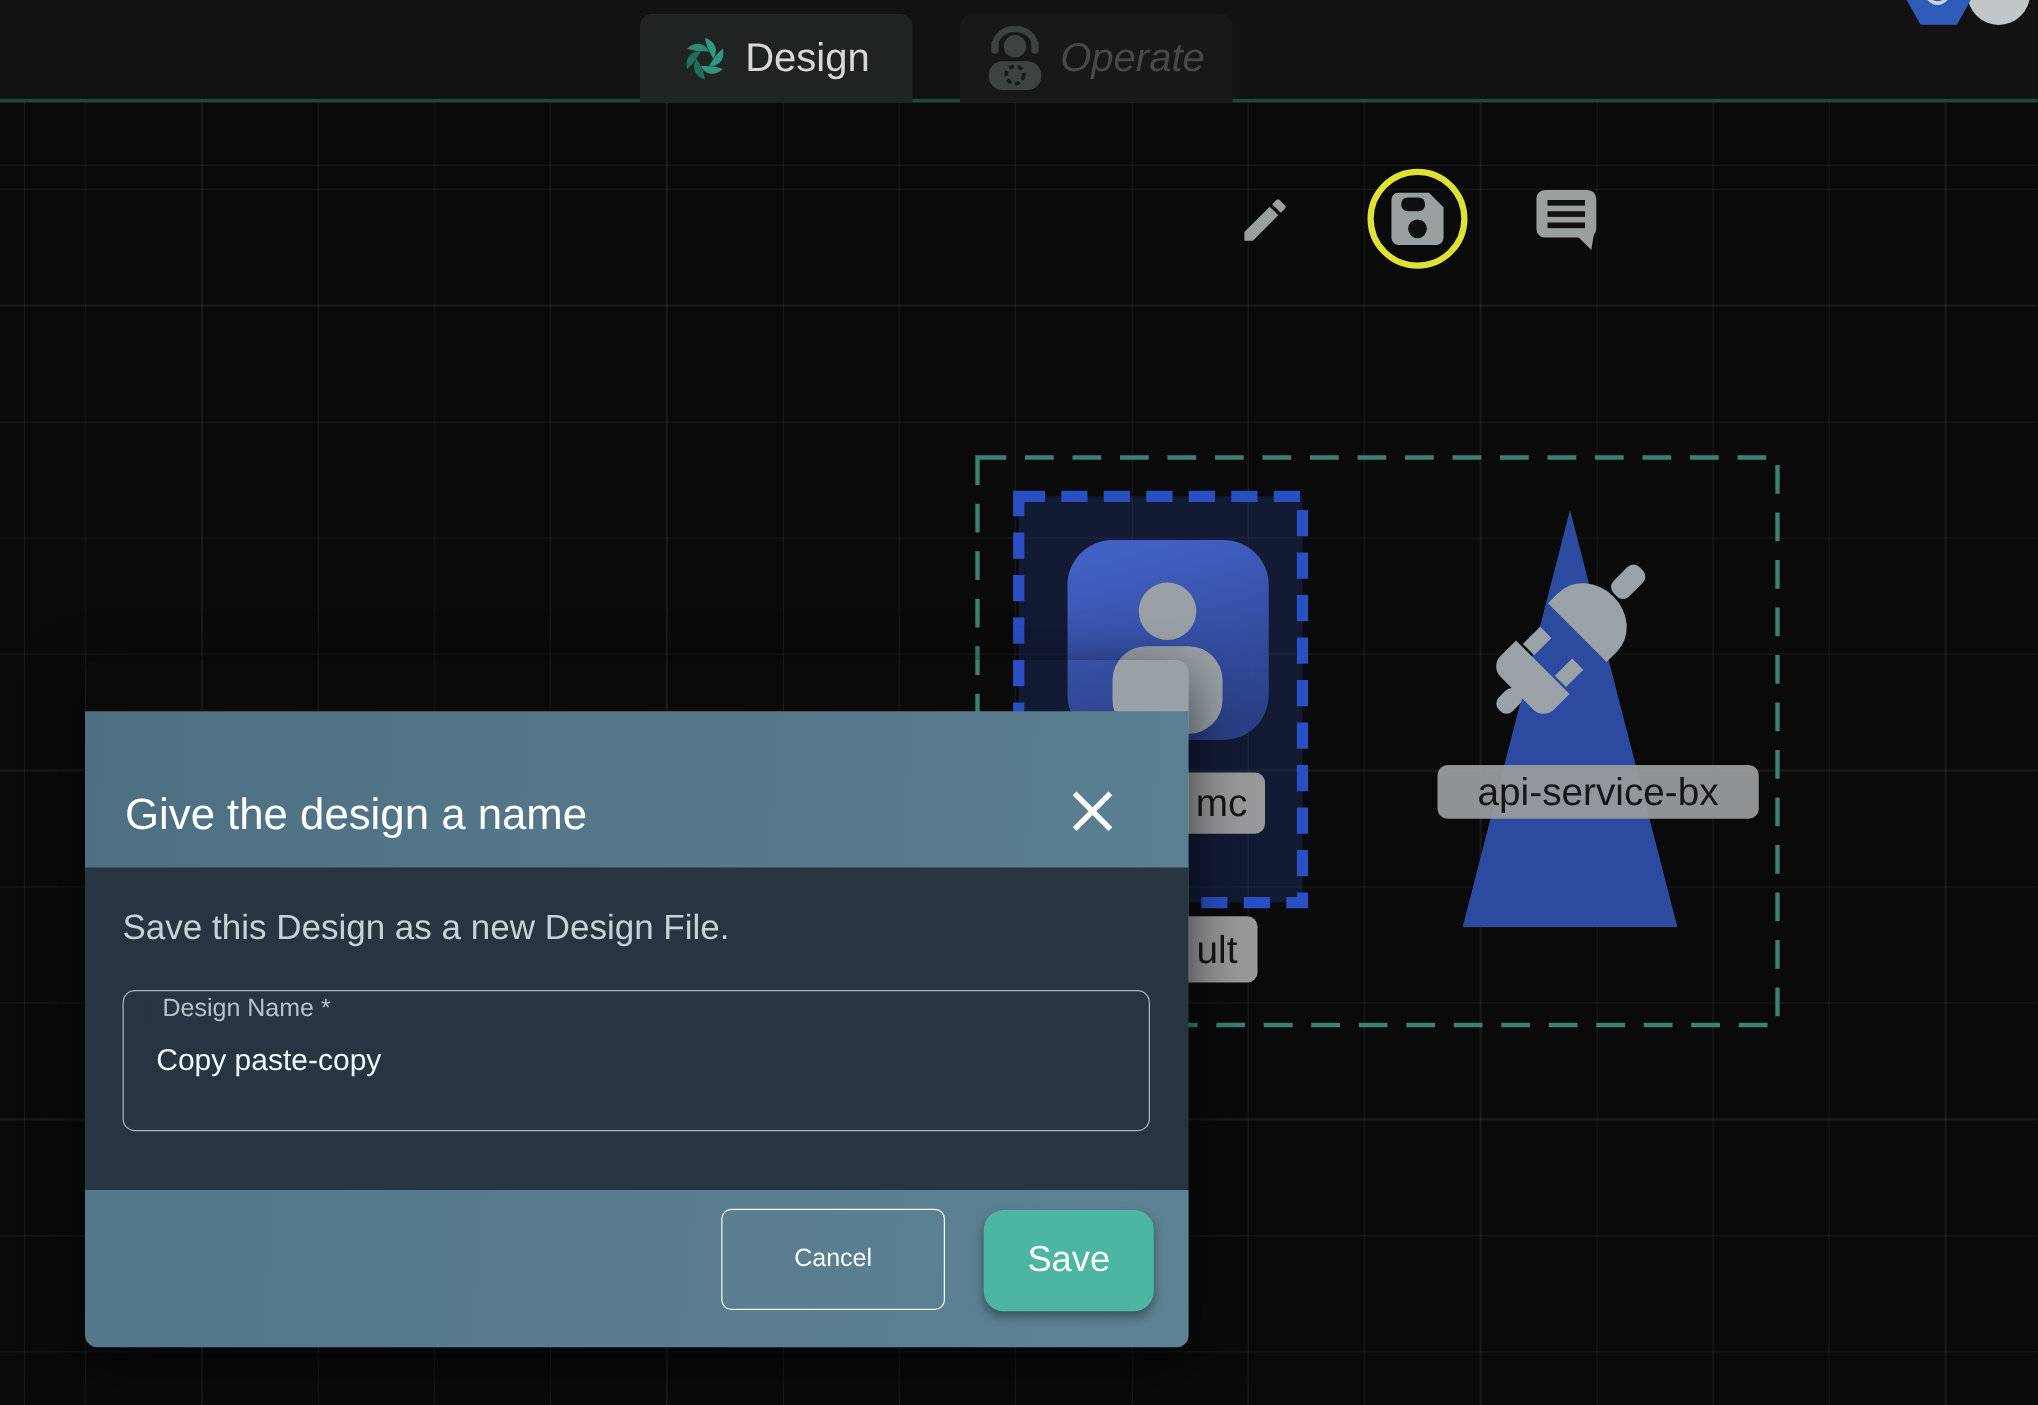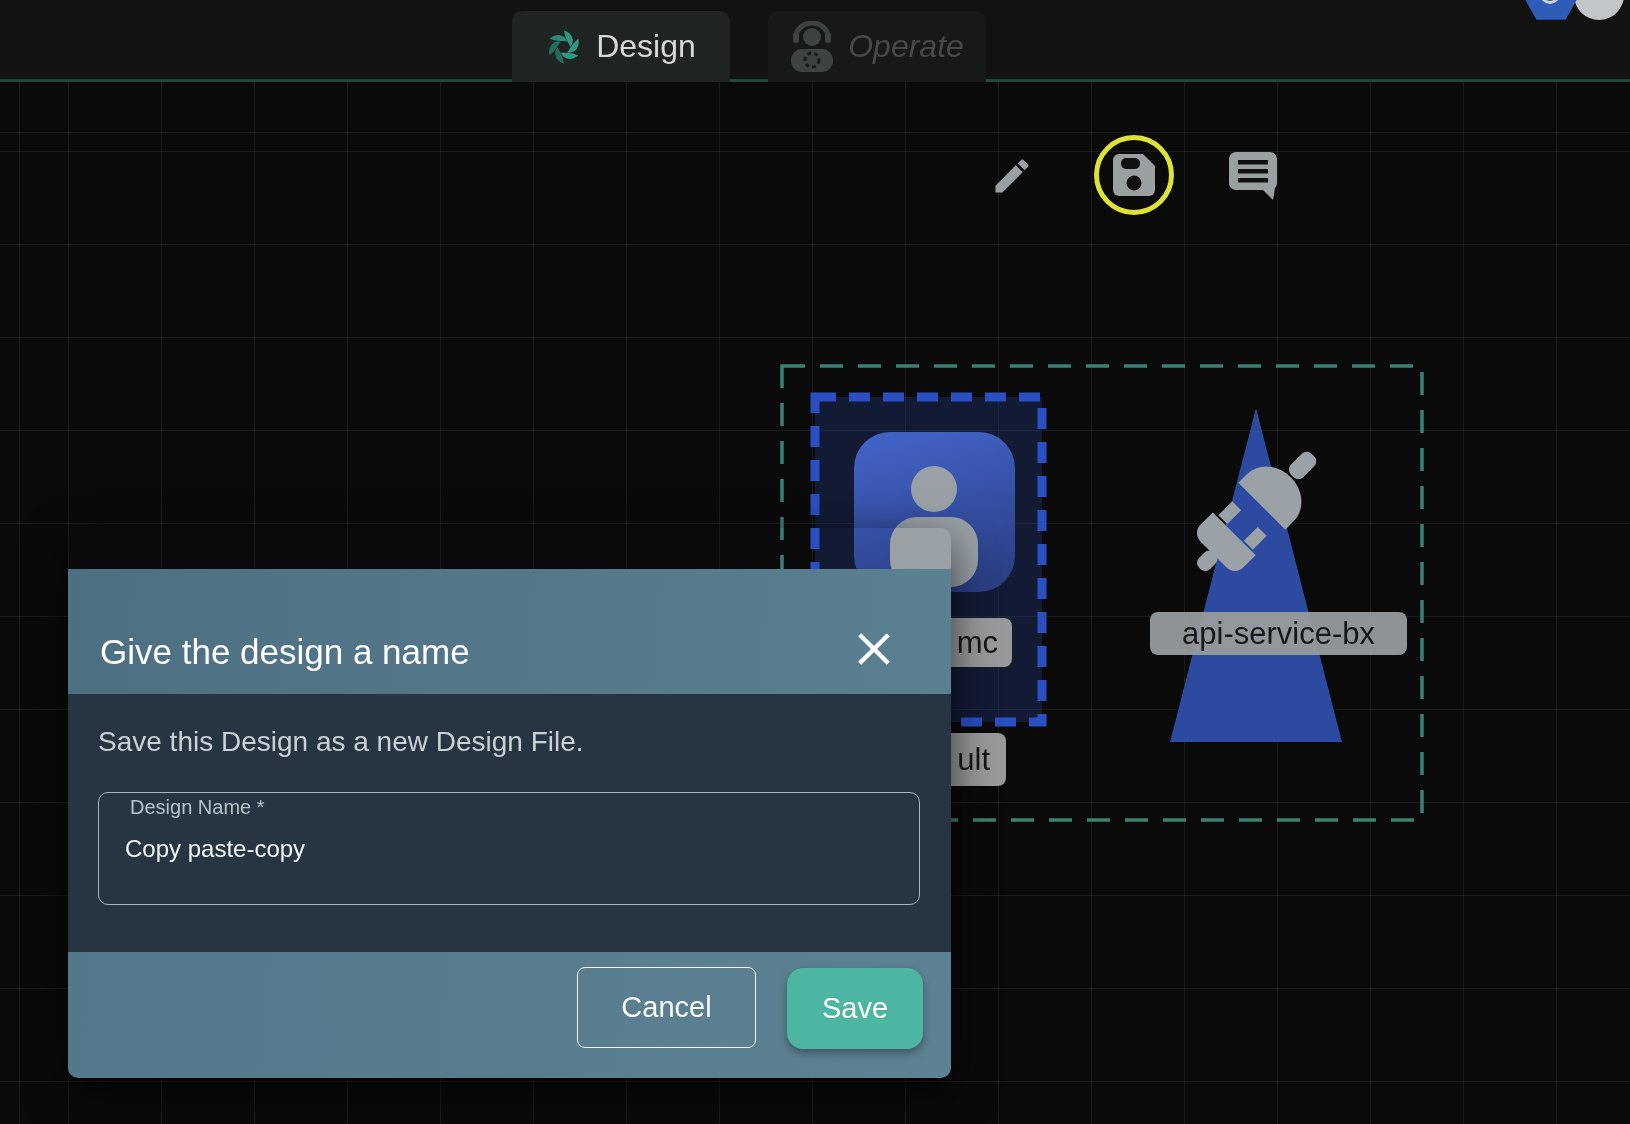--- a/index.html
+++ b/index.html
@@ -87,21 +87,21 @@
            border:1px solid #a8b8c0; border-radius:10px; }
   #field-label { position:absolute; left:22px; top:-13px; background:#263541;
            padding:0 9px; color:#b4c2c9; font-size:20px;margin-top:16px; }
   #field-input { width:100%; height:100%; background:transparent; border:none; outline:none;
            color:#f2f6f7; font-size:24px; padding:0 26px;
            font-family:"Liberation Sans", sans-serif; }
   #modal-footer { position:absolute; left:0; top:424px; width:100%; height:126px;
            background:linear-gradient(95deg,#54788b,#5d8293); }
   #btn-cancel { position:absolute; left:509px; top:15px; width:179px; height:81px;
            background:transparent; border:1.5px solid #f5f5f5; border-radius:8px;
-           color:#fafafa; font-size:29px; cursor:pointer;
+           color:#fafafa; font-size:20px; cursor:pointer;
            font-family:"Liberation Sans", sans-serif; }
   #btn-save-modal { position:absolute; left:719px; top:16px; width:136px; height:81px;
            background:#4db6a2; border:none; border-radius:16px; color:#ffffff;
            font-size:29px; cursor:pointer; box-shadow:0 4px 8px rgba(0,0,0,0.35);
            font-family:"Liberation Sans", sans-serif; }
 </style>
 </head>
 <body>
 
 <div id="canvas"></div>

